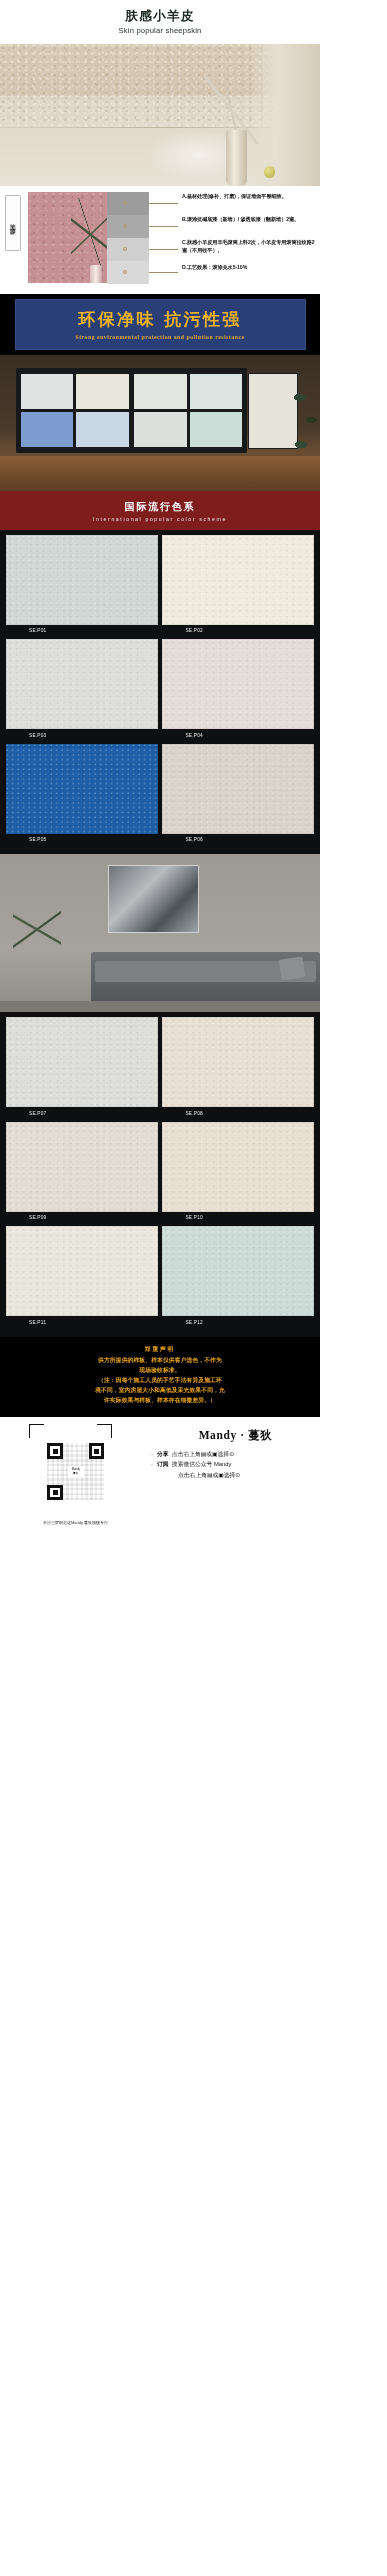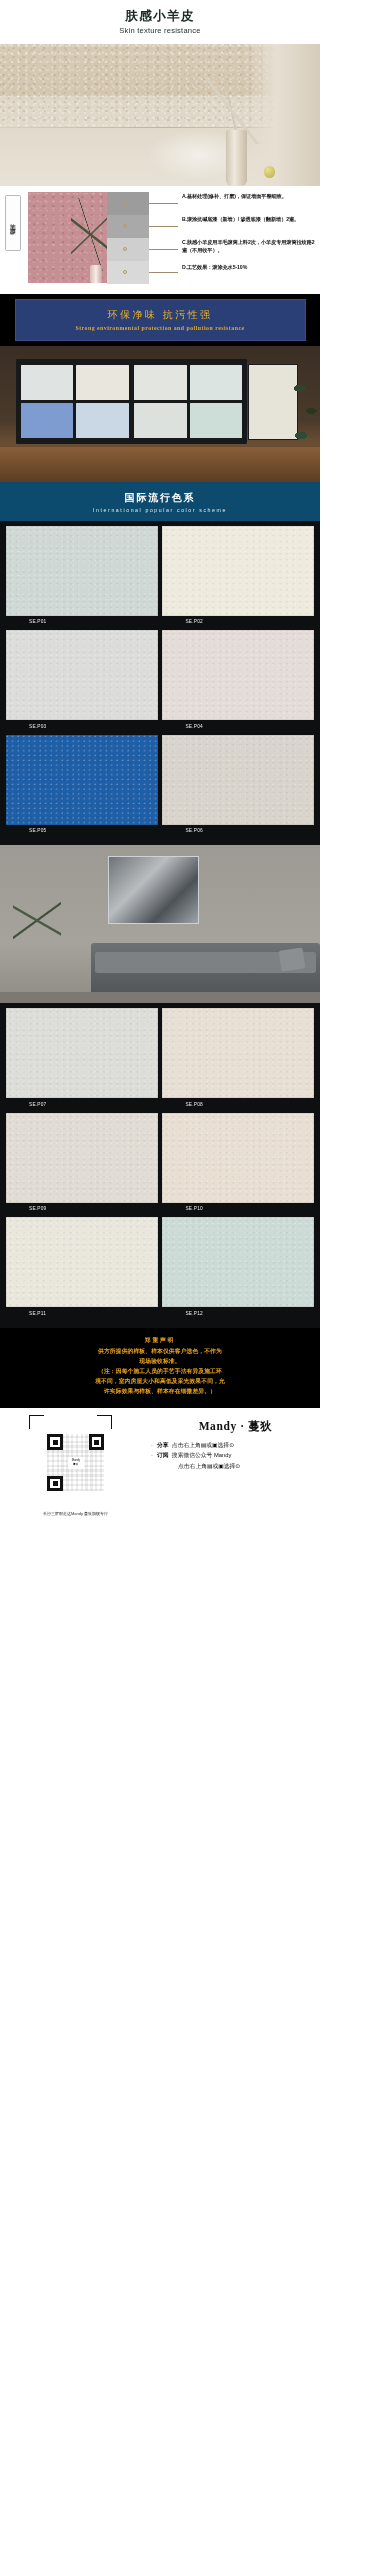--- a/index.html
+++ b/index.html
@@ -127,21 +127,21 @@
 
   
   .blue-banner {
     margin-top: 4.8px; background: #000; padding: 5.5px 0;
   }
   .blue-inner {
     background: #2b3f77; margin: 0 14.5px; padding: 7.9px 0 8.5px 0; text-align: center;
     border: 0.6px solid #3a4f8a;
   }
   .bb-cn {
-    color: #f0b323; font-size: 10px; font-weight: normal; letter-spacing: 2.4px;
+    color: #f0b323; font-size: 17px; font-weight: bold; letter-spacing: 2.4px;
     font-family: "DejaVu Sans", sans-serif;
   }
   .bb-en {
     color: #e0a830; font-size: 5.8px; letter-spacing: 0.5px; margin-top: 3px;
     font-family: "Liberation Serif", serif; font-weight: bold;
   }
 
   
   .cardphoto {
     height: 136px; position: relative; overflow: hidden;
@@ -164,21 +164,21 @@
       radial-gradient(ellipse 9.7px 5.5px at 30% 20%, #2f4430 60%, transparent 62%),
       radial-gradient(ellipse 9px 4.8px at 70% 45%, #27381f 60%, transparent 62%),
       radial-gradient(ellipse 10.3px 6px at 35% 72%, #324a33 60%, transparent 62%);
   }
   .cardphoto .floor {
     position: absolute; left: 0; right: 0; bottom: 0; height: 35px;
     background: linear-gradient(to bottom, #8a5f38, #5c3d23);
   }
 
   
-  .sec-header { background: #0c4a6e; text-align: center; padding: 8.5px 0 7.9px 0; }
+  .sec-header { background: #7f1d1d; text-align: center; padding: 8.5px 0 7.9px 0; }
   .sec-cn { color: #fff; font-size: 10px; font-weight: bold; letter-spacing: 1.8px; }
   .sec-en { color: #e8e8e8; font-size: 5.2px; letter-spacing: 1.6px; margin-top: 2.4px; }
 
   
   .swatch-grid { background: #0d0f11; padding: 4.8px 6px 6px 6px; }
   .swatch-row { display: flex; gap: 4.8px; margin-bottom: 4.8px; }
   .swatch-cell { flex: 1; }
   .swatch-box {
     height: 90px;
     background-image:
@@ -284,21 +284,21 @@
     font-size: 4px; color: #333; line-height: 1.6;
   }
 </style>
 </head>
 <body>
 
 <div class="page">
 
   <div class="title-block">
     <div class="title-cn">肤感小羊皮</div>
-    <div class="title-en">Skin texture resistance</div>
+    <div class="title-en">Skin popular sheepskin</div>
   </div>
 
   <div class="hero">
     <div class="stucco"></div>
     <div class="table-edge"></div>
     <div class="drape"></div>
     <div class="branch"></div>
     <div class="vase"></div>
     <div class="fruit"></div>
   </div>

